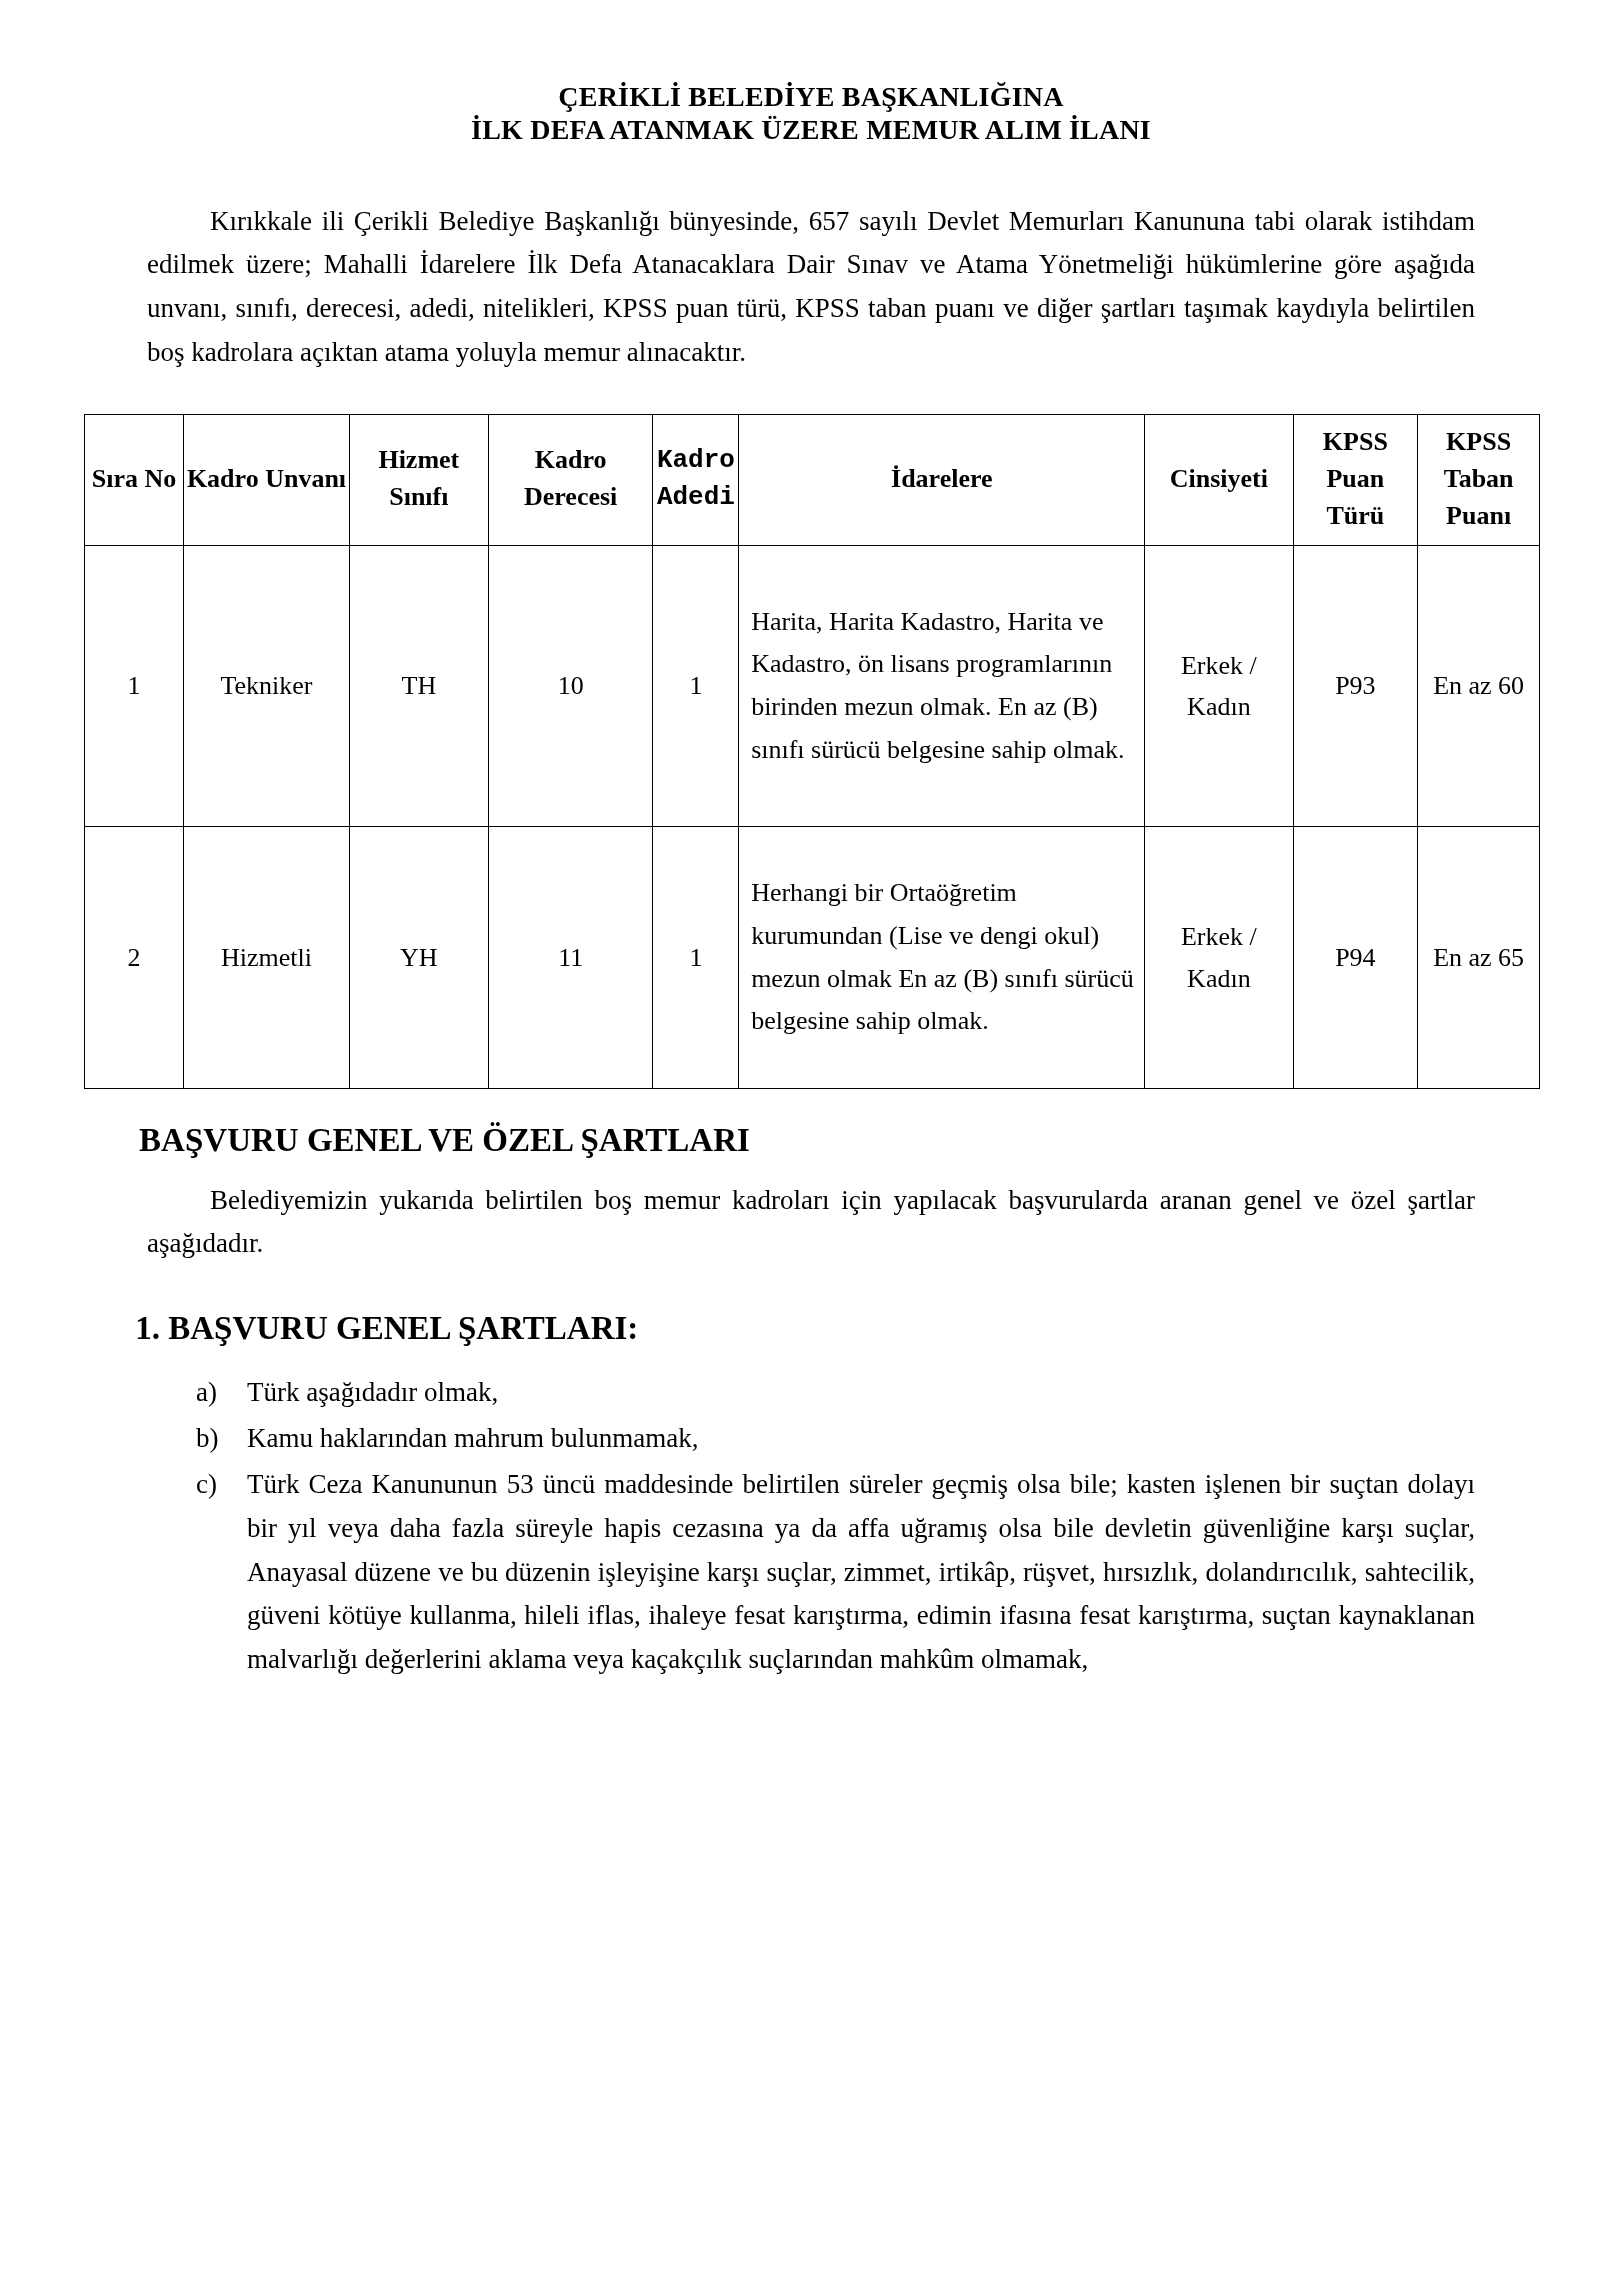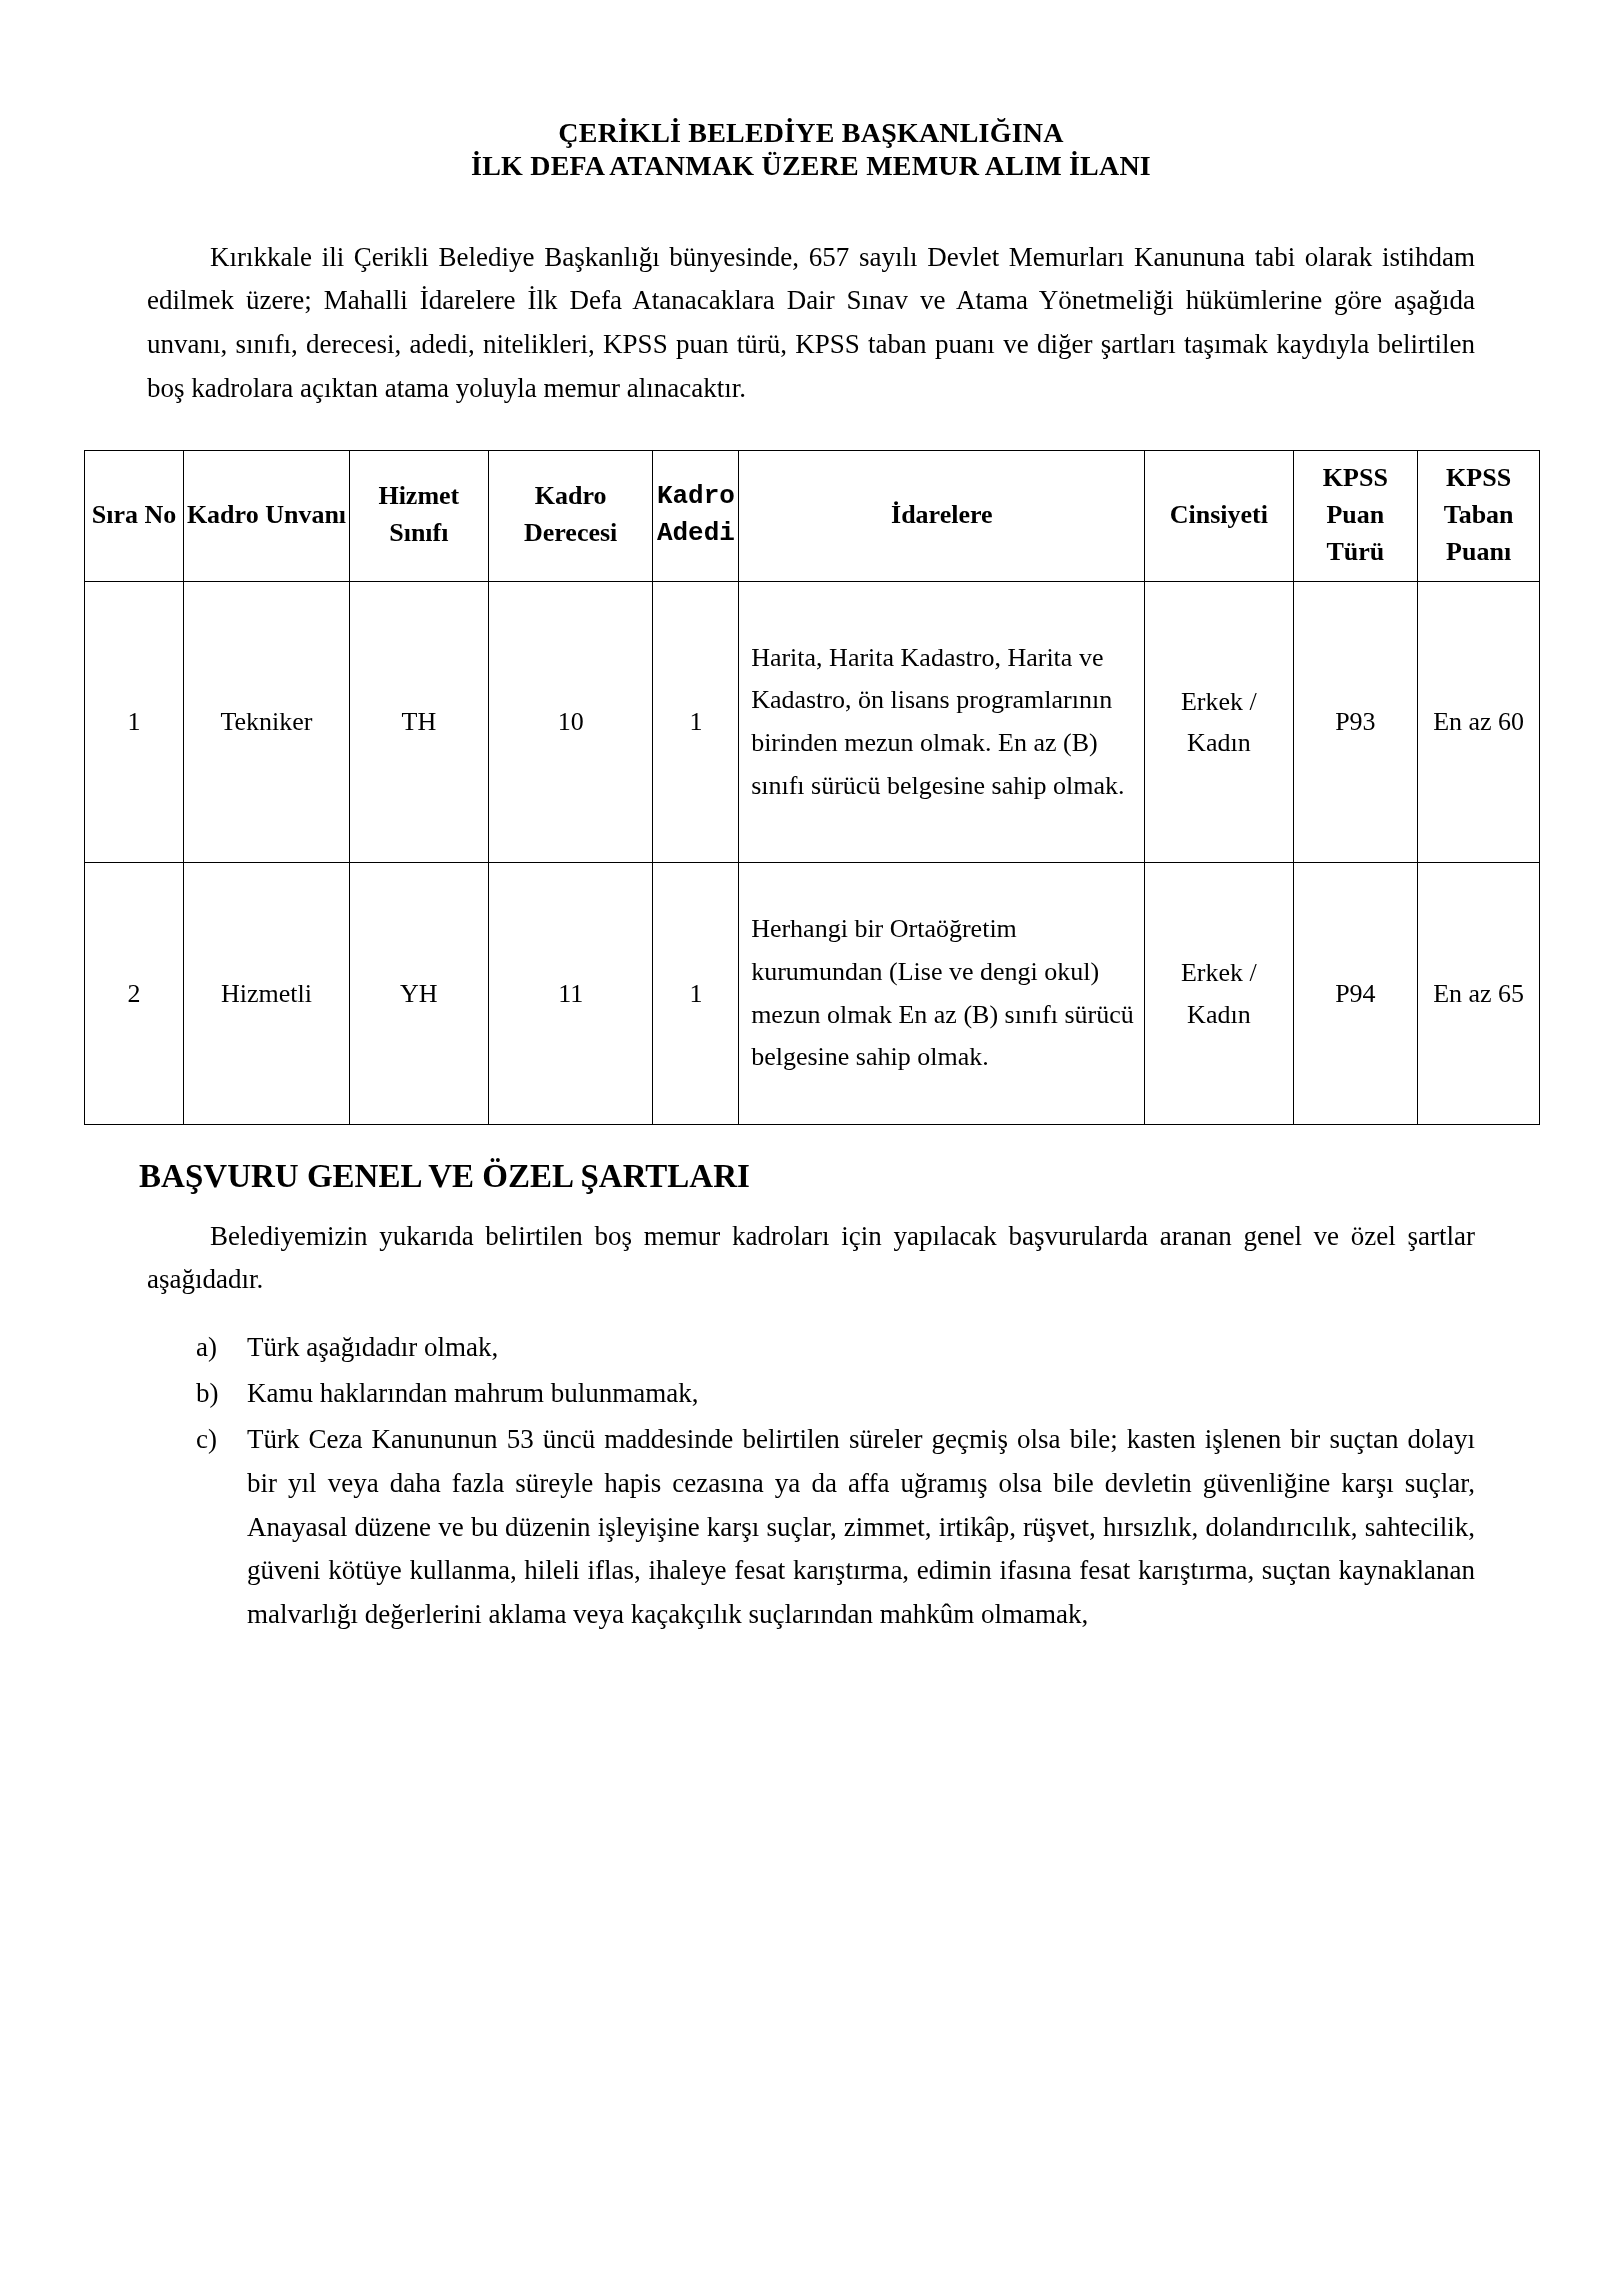--- a/index.html
+++ b/index.html
@@ -26,21 +26,21 @@
   }
 
   
   .doc-title {
     text-align: center;
     font-weight: bold;
     font-size: 28px;
     line-height: 1.18;
     letter-spacing: 0.2px;
   }
-  .doc-title .line1 { display: block; padding-top: 116px; }
+  .doc-title .line1 { display: block; padding-top: 80px; }
   .doc-title .line2 { display: block; }
 
   
   .para {
     font-size: 27px;
     line-height: 1.62;
     text-align: justify;
     text-justify: inter-word;
     margin: 0;
   }
@@ -198,20 +198,21 @@
         </tr>
       </tbody>
     </table>
 
     <p class="section-heading heading-basvuru">BAŞVURU GENEL VE ÖZEL ŞARTLARI</p>
 
     <div class="sp-30"></div>
 
     <p class="para indent">Belediyemizin yukarıda belirtilen boş memur kadroları için yapılacak başvurularda aranan genel ve özel şartlar aşağıdadır.</p>
 
+    <p class="section-heading heading-genel">1. BAŞVURU GENEL ŞARTLARI:</p>
 
     <div class="sp-30"></div>
 
 
     <ul class="letter-list">
       <li>
         <span class="marker">a)</span>
         <span class="li-text nojust">Türk aşağıdadır olmak,</span>
       </li>
       <li>

